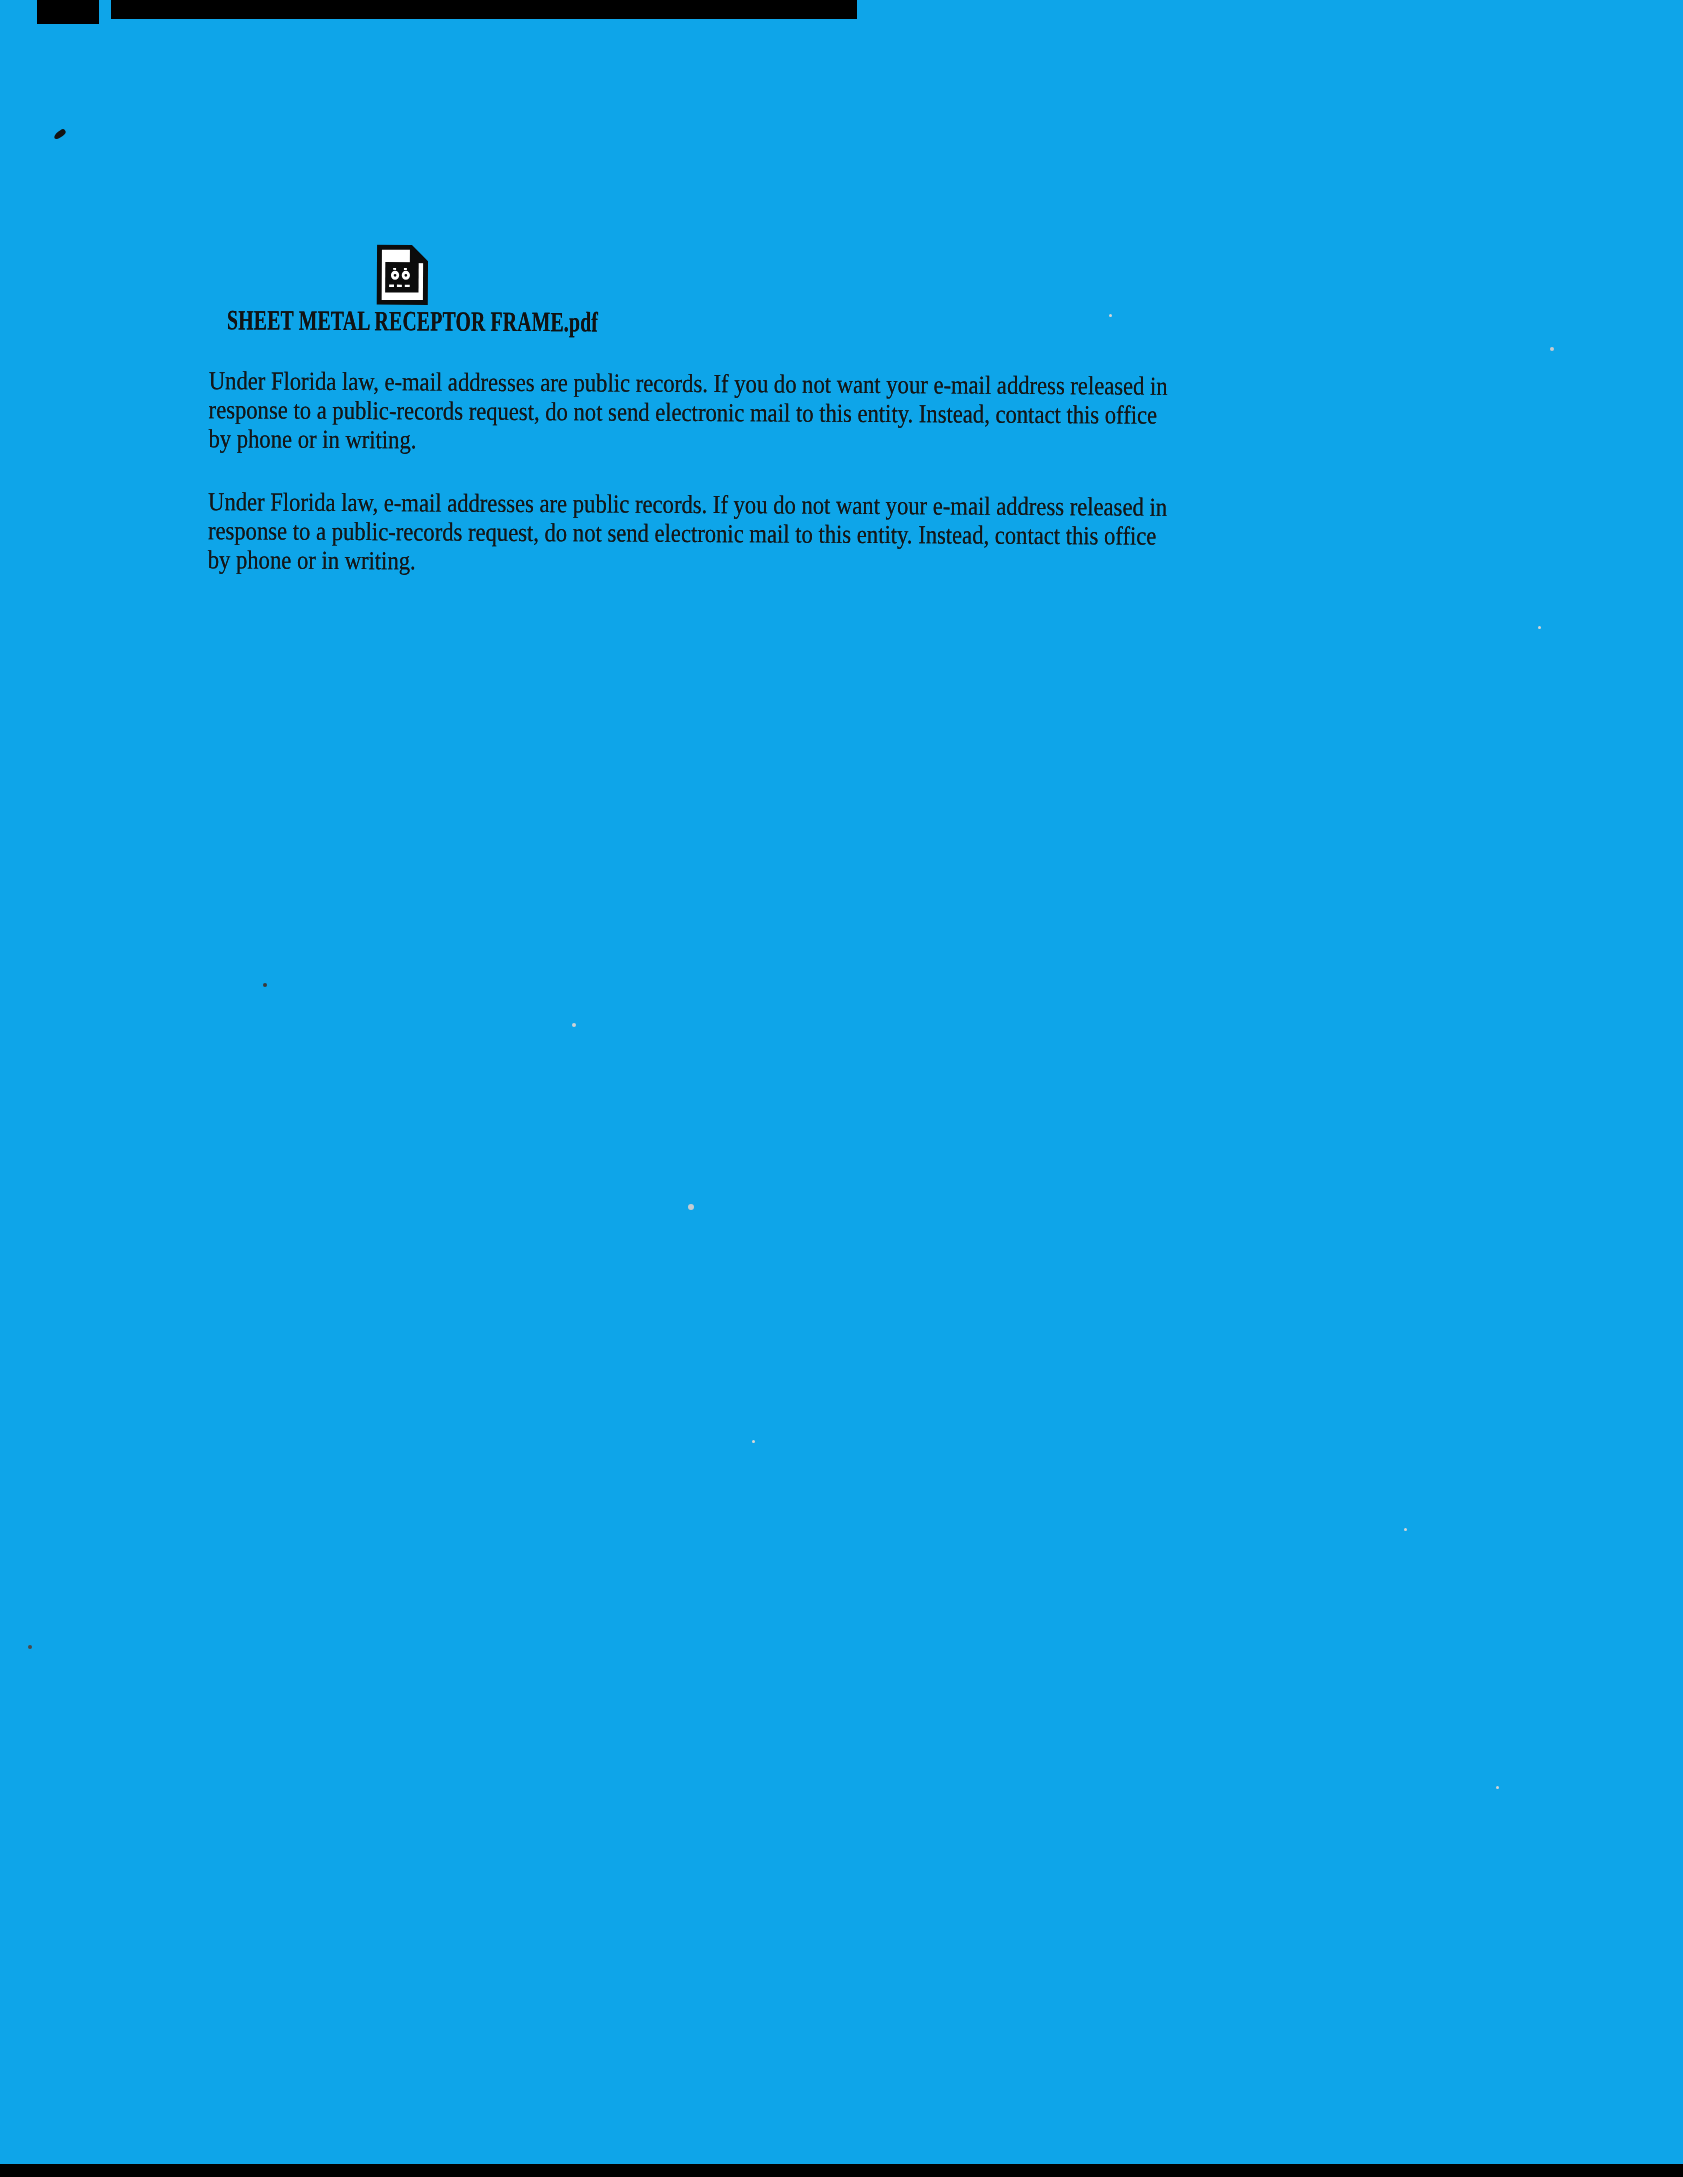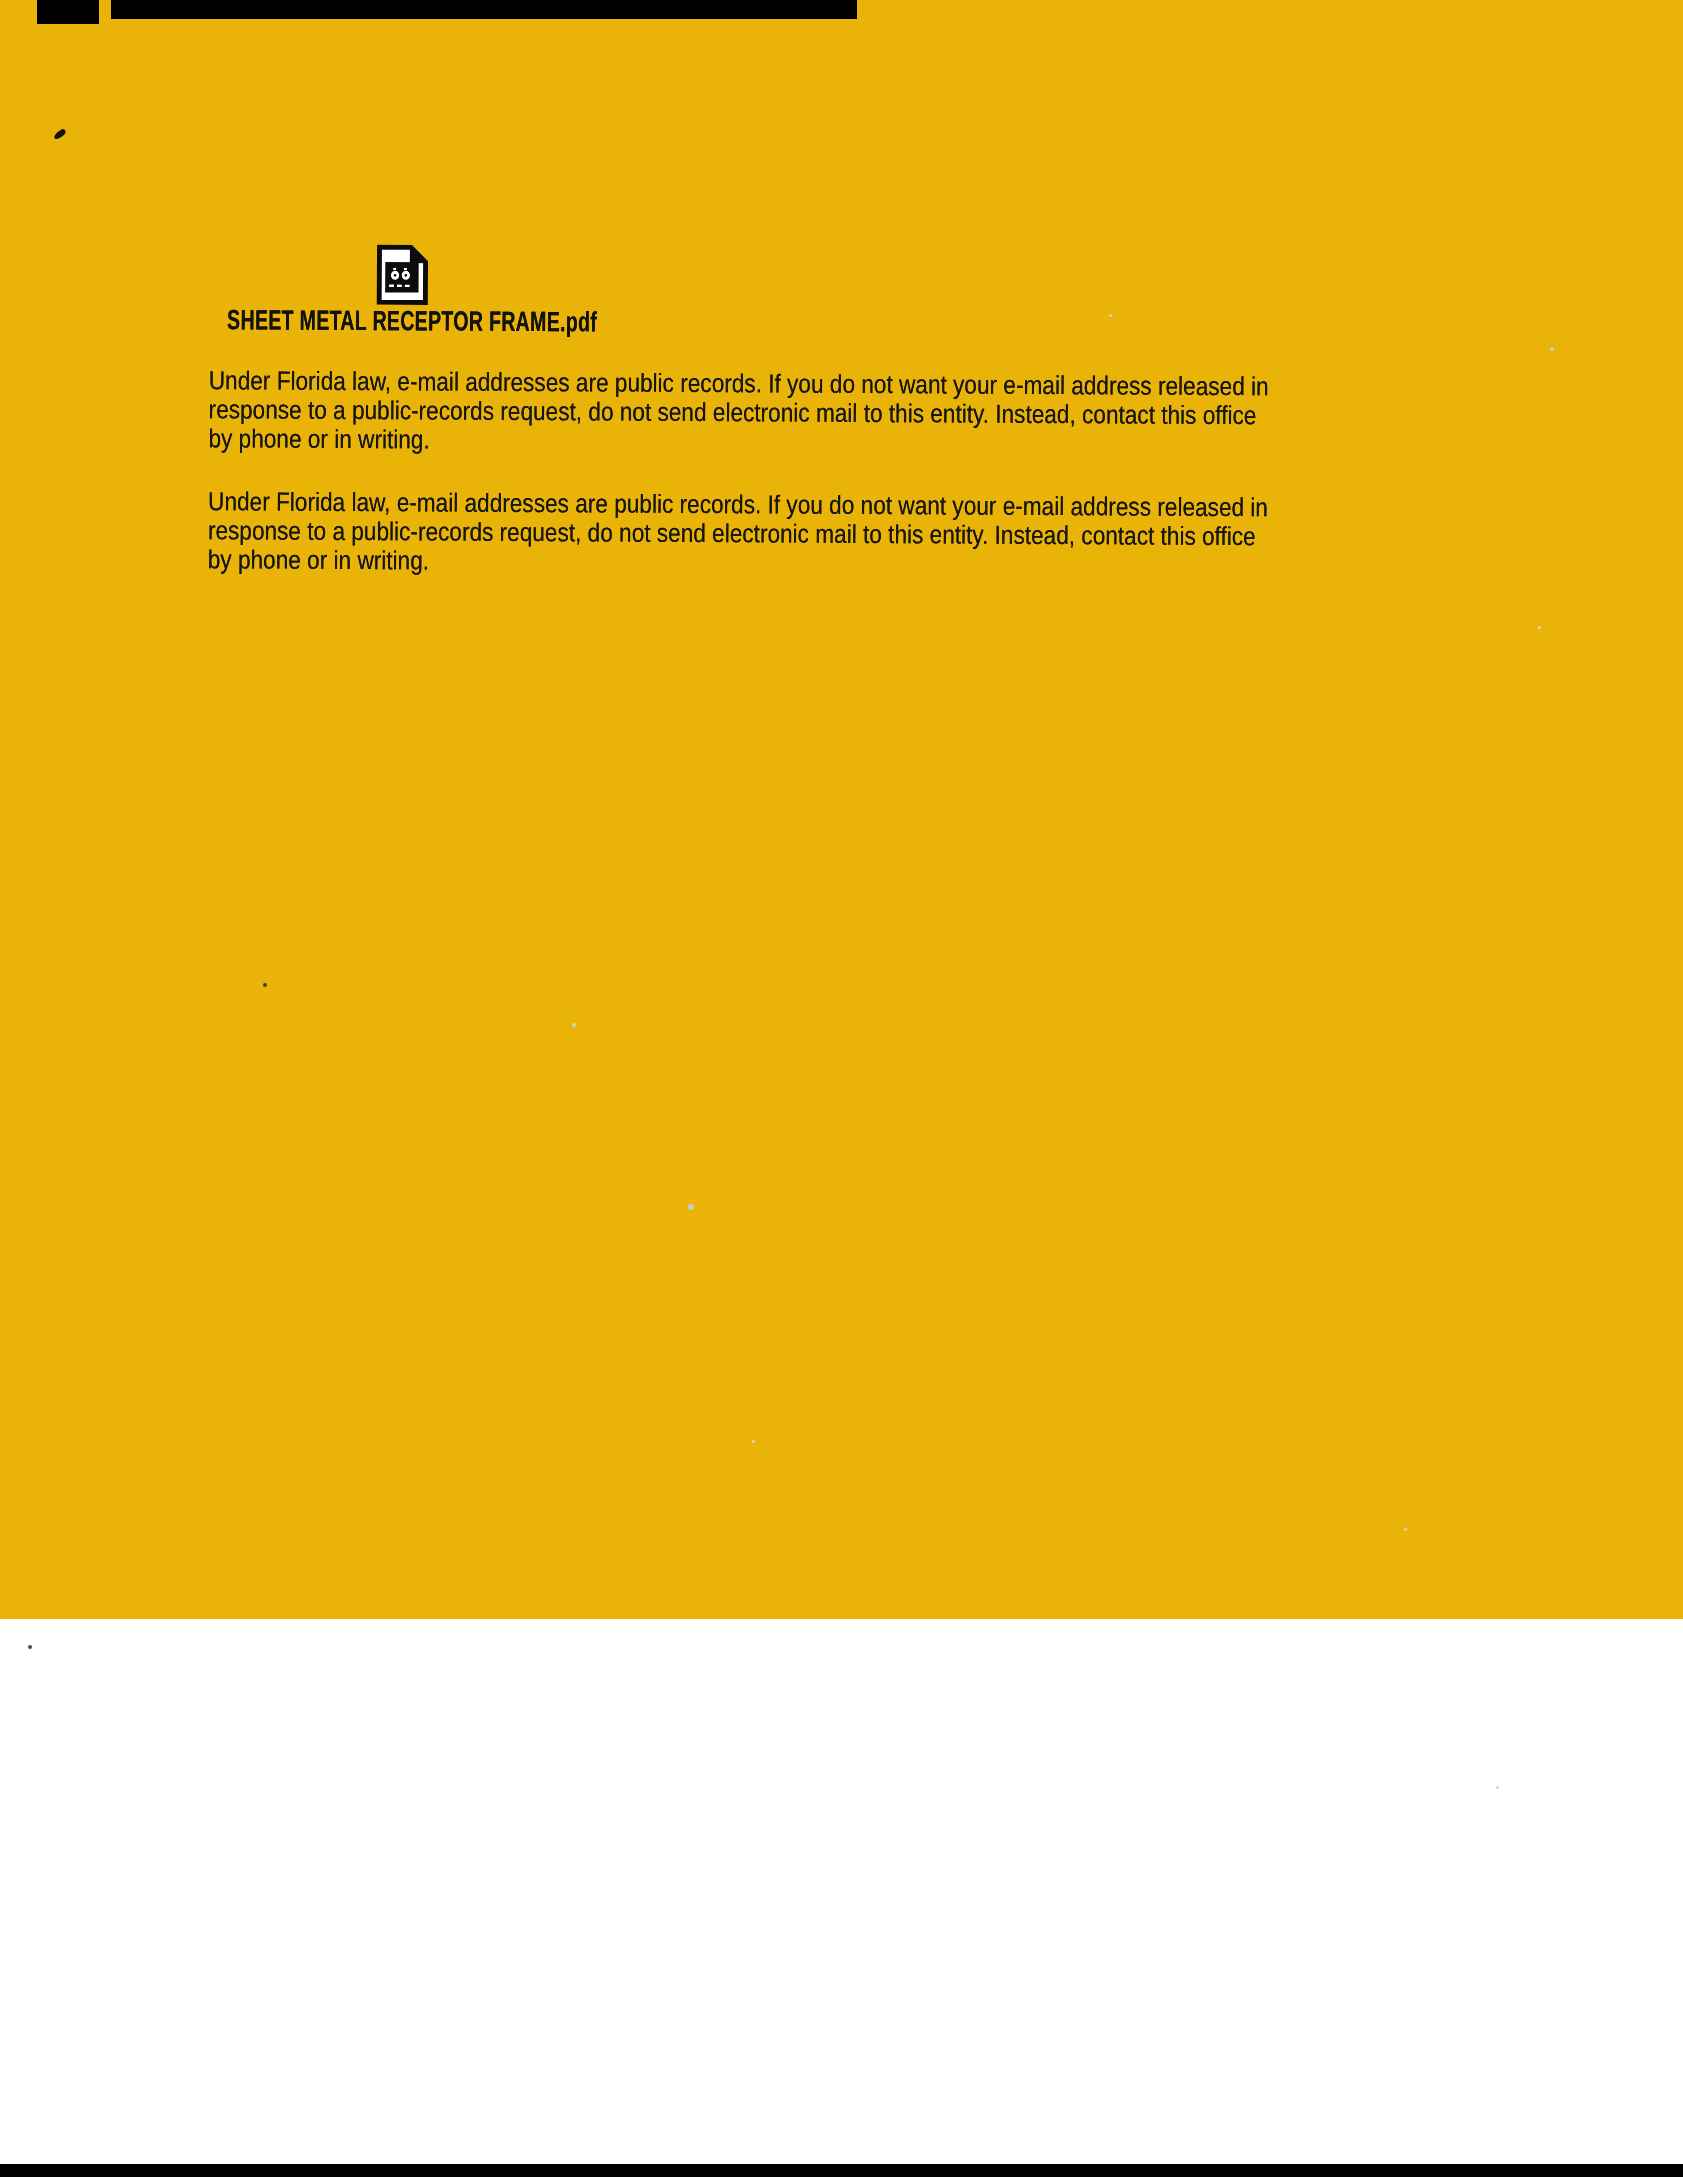--- a/index.html
+++ b/index.html
@@ -4,22 +4,23 @@
 <style>
   html, body { margin: 0; padding: 0; }
   body {
     width: 1683px; height: 2177px;
     background: #ffffff;
     font-family: "Liberation Sans", sans-serif;
     overflow: hidden;
   }
   .page {
     position: relative;
-    width: 1683px; height: 1619px;
-    background: #eab308;
+    width: 1683px; height: 2177px;
+    background: #0ea5e9;
+    font-family: Liberation Serif, serif;
   }
   
   .scan-content {
     position: absolute; left: 0; top: 0; width: 1683px; height: 2177px;
     transform: rotate(0.33deg);
     transform-origin: 0 0;
   }
   .stray-mark {
     position: absolute; left: 54px; top: 131px;
     width: 13px; height: 6px;

